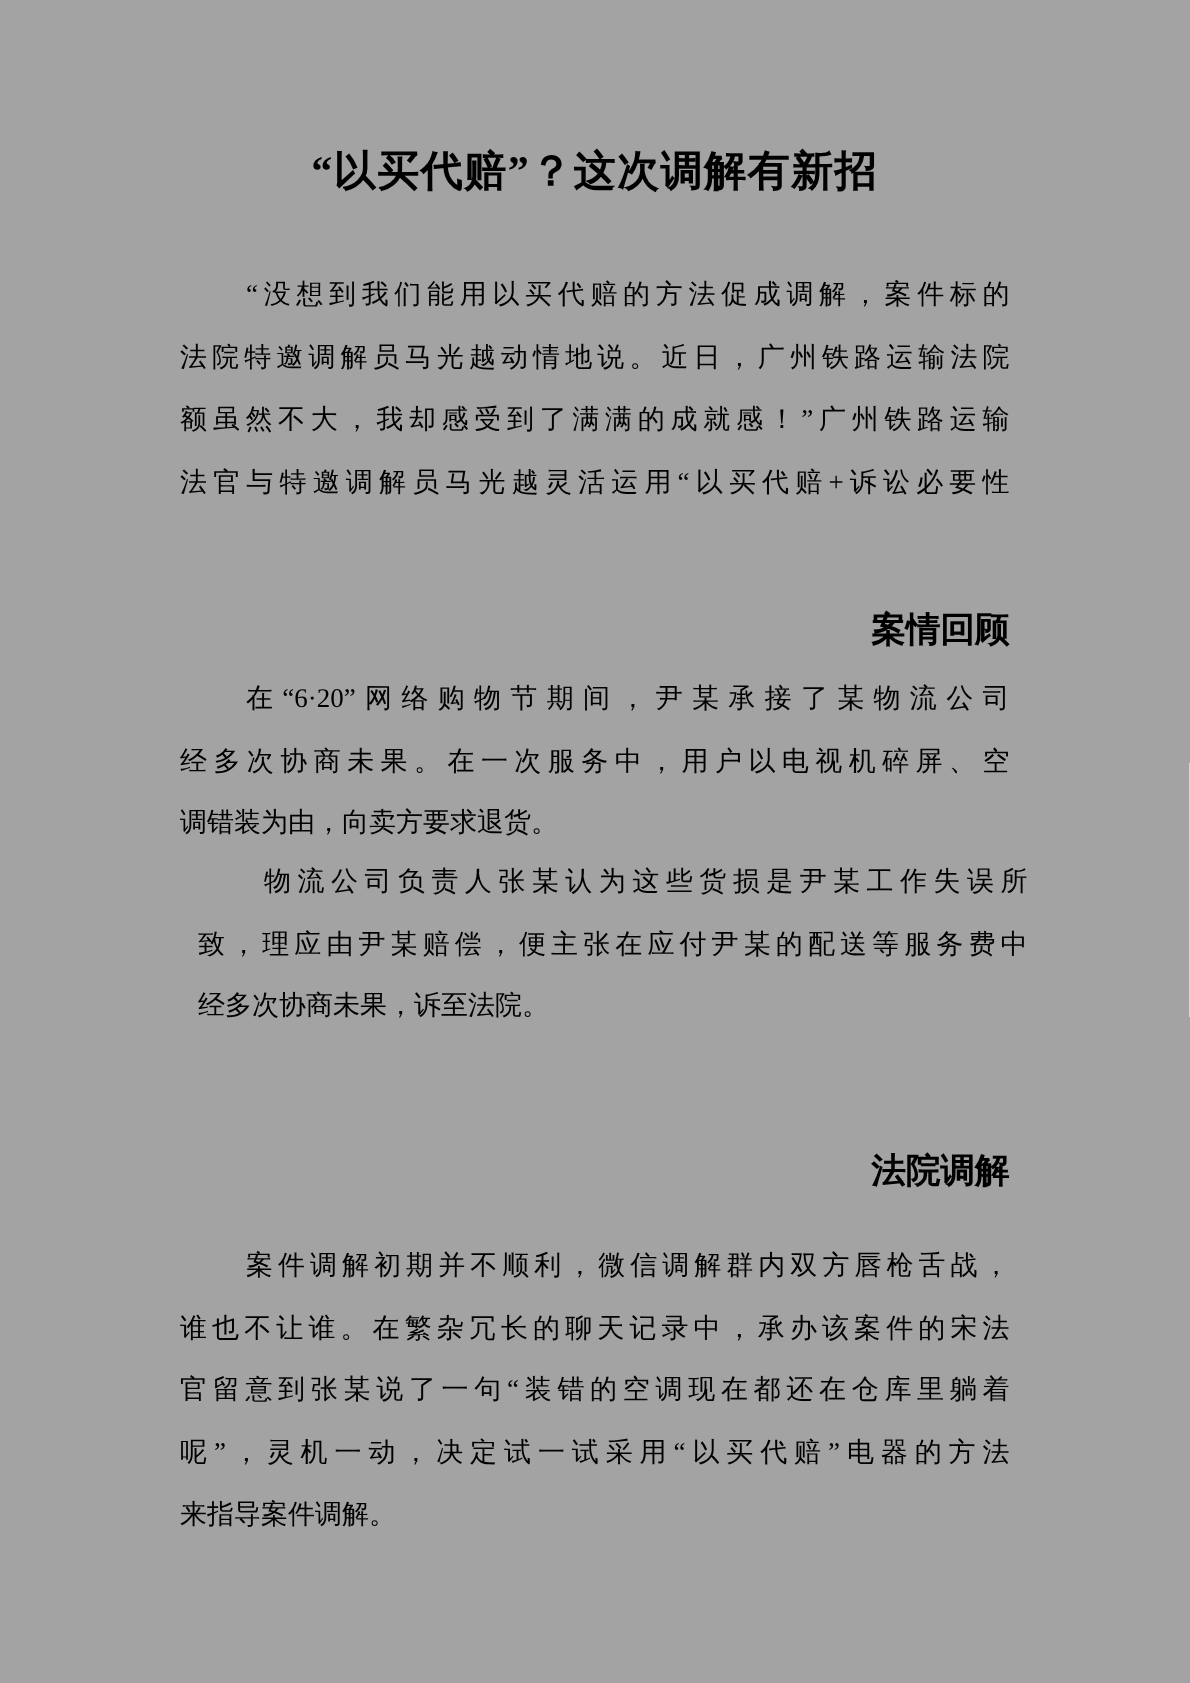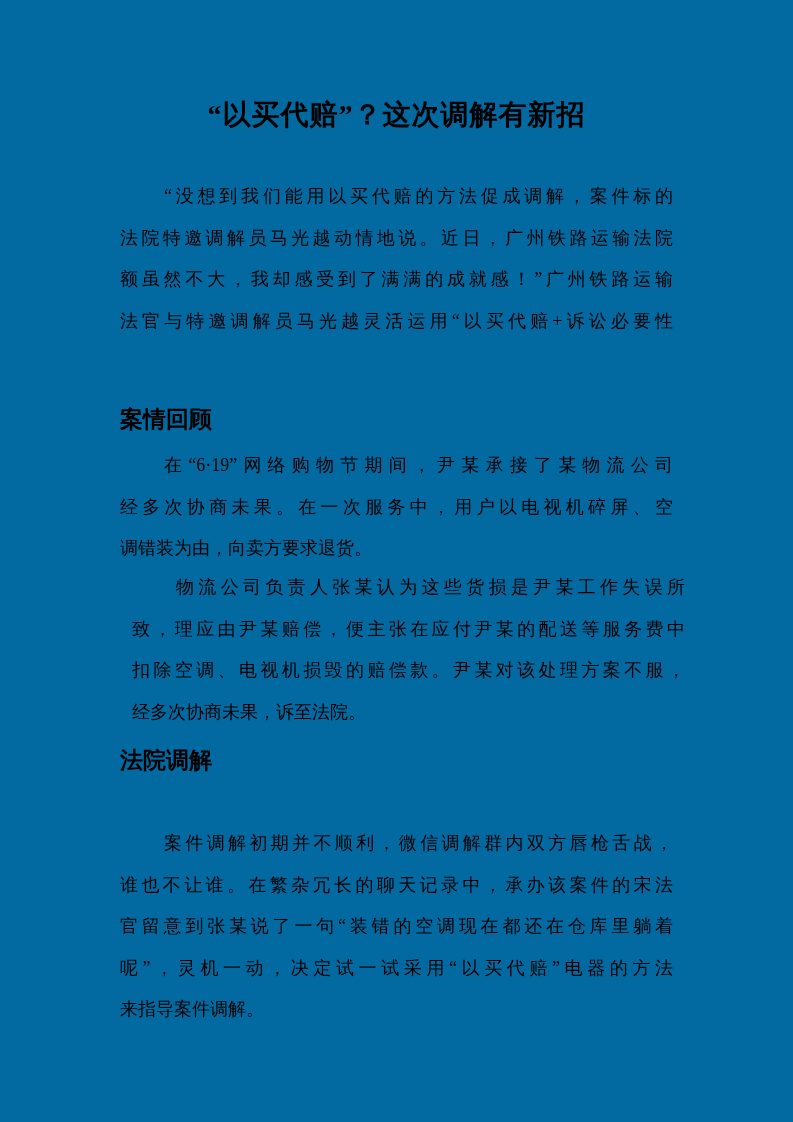--- a/index.html
+++ b/index.html
@@ -4,42 +4,42 @@
 <style>
   html, body {
     margin: 0;
     padding: 0;
     background: #ffffff;
   }
   .page {
     position: relative;
     width: 793px;
     height: 1122px;
-    background: #0369a1;
+    background: #a3a3a3;
     color: #000000;
     font-family: "Liberation Serif", "DejaVu Serif", serif;
     overflow: hidden;
   }
   .doc-title {
     position: absolute;
     top: 94px;
     left: 0;
     width: 793px;
     text-align: center;
     font-size: 28px;
     font-weight: bold;
     line-height: 42px;
     letter-spacing: 1px;
   }
   .section-heading {
     position: absolute;
     left: 120px;
     width: 553px;
     height: 42px;
-    text-align: left;
+    text-align: right;
     font-size: 23px;
     font-weight: bold;
     line-height: 42px;
   }
   .para {
     position: absolute;
     left: 120px;
     width: 553px;
   }
   .line {
@@ -52,21 +52,21 @@
     text-justify: inter-character;
   }
   .line.first {
     text-indent: 44px;
   }
   .line.last {
     text-align-last: left;
     white-space: normal;
   }
   .heading-1 { top: 399px; }
-  .heading-2 { top: 741px; font-family: Liberation Mono, monospace; }
+  .heading-2 { top: 760px; }
   .para-1 { top: 176px; }
   .para-2 { top: 445px; }
   .para-3 { top: 567px; margin-left: 12px; }
   .para-4 { top: 823px; }
 </style>
 </head>
 <body>
 
 <div class="page">
 
@@ -75,29 +75,28 @@
   <div class="para para-1">
     <div class="line first">“没想到我们能用以买代赔的方法促成调解，案件标的</div>
     <div class="line">法院特邀调解员马光越动情地说。近日，广州铁路运输法院</div>
     <div class="line">额虽然不大，我却感受到了满满的成就感！”广州铁路运输</div>
     <div class="line">法官与特邀调解员马光越灵活运用“以买代赔+诉讼必要性</div>
   </div>
 
   <div class="section-heading heading-1">案情回顾</div>
 
   <div class="para para-2">
-    <div class="line first">在“6·19”网络购物节期间，尹某承接了某物流公司</div>
+    <div class="line first">在“6·20”网络购物节期间，尹某承接了某物流公司</div>
     <div class="line">经多次协商未果。在一次服务中，用户以电视机碎屏、空</div>
     <div class="line last">调错装为由，向卖方要求退货。</div>
   </div>
 
   <div class="para para-3">
     <div class="line first">物流公司负责人张某认为这些货损是尹某工作失误所</div>
     <div class="line">致，理应由尹某赔偿，便主张在应付尹某的配送等服务费中</div>
-    <div class="line">扣除空调、电视机损毁的赔偿款。尹某对该处理方案不服，</div>
     <div class="line last">经多次协商未果，诉至法院。</div>
   </div>
 
   <div class="section-heading heading-2">法院调解</div>
 
   <div class="para para-4">
     <div class="line first">案件调解初期并不顺利，微信调解群内双方唇枪舌战，</div>
     <div class="line">谁也不让谁。在繁杂冗长的聊天记录中，承办该案件的宋法</div>
     <div class="line">官留意到张某说了一句“装错的空调现在都还在仓库里躺着</div>
     <div class="line">呢”，灵机一动，决定试一试采用“以买代赔”电器的方法</div>

